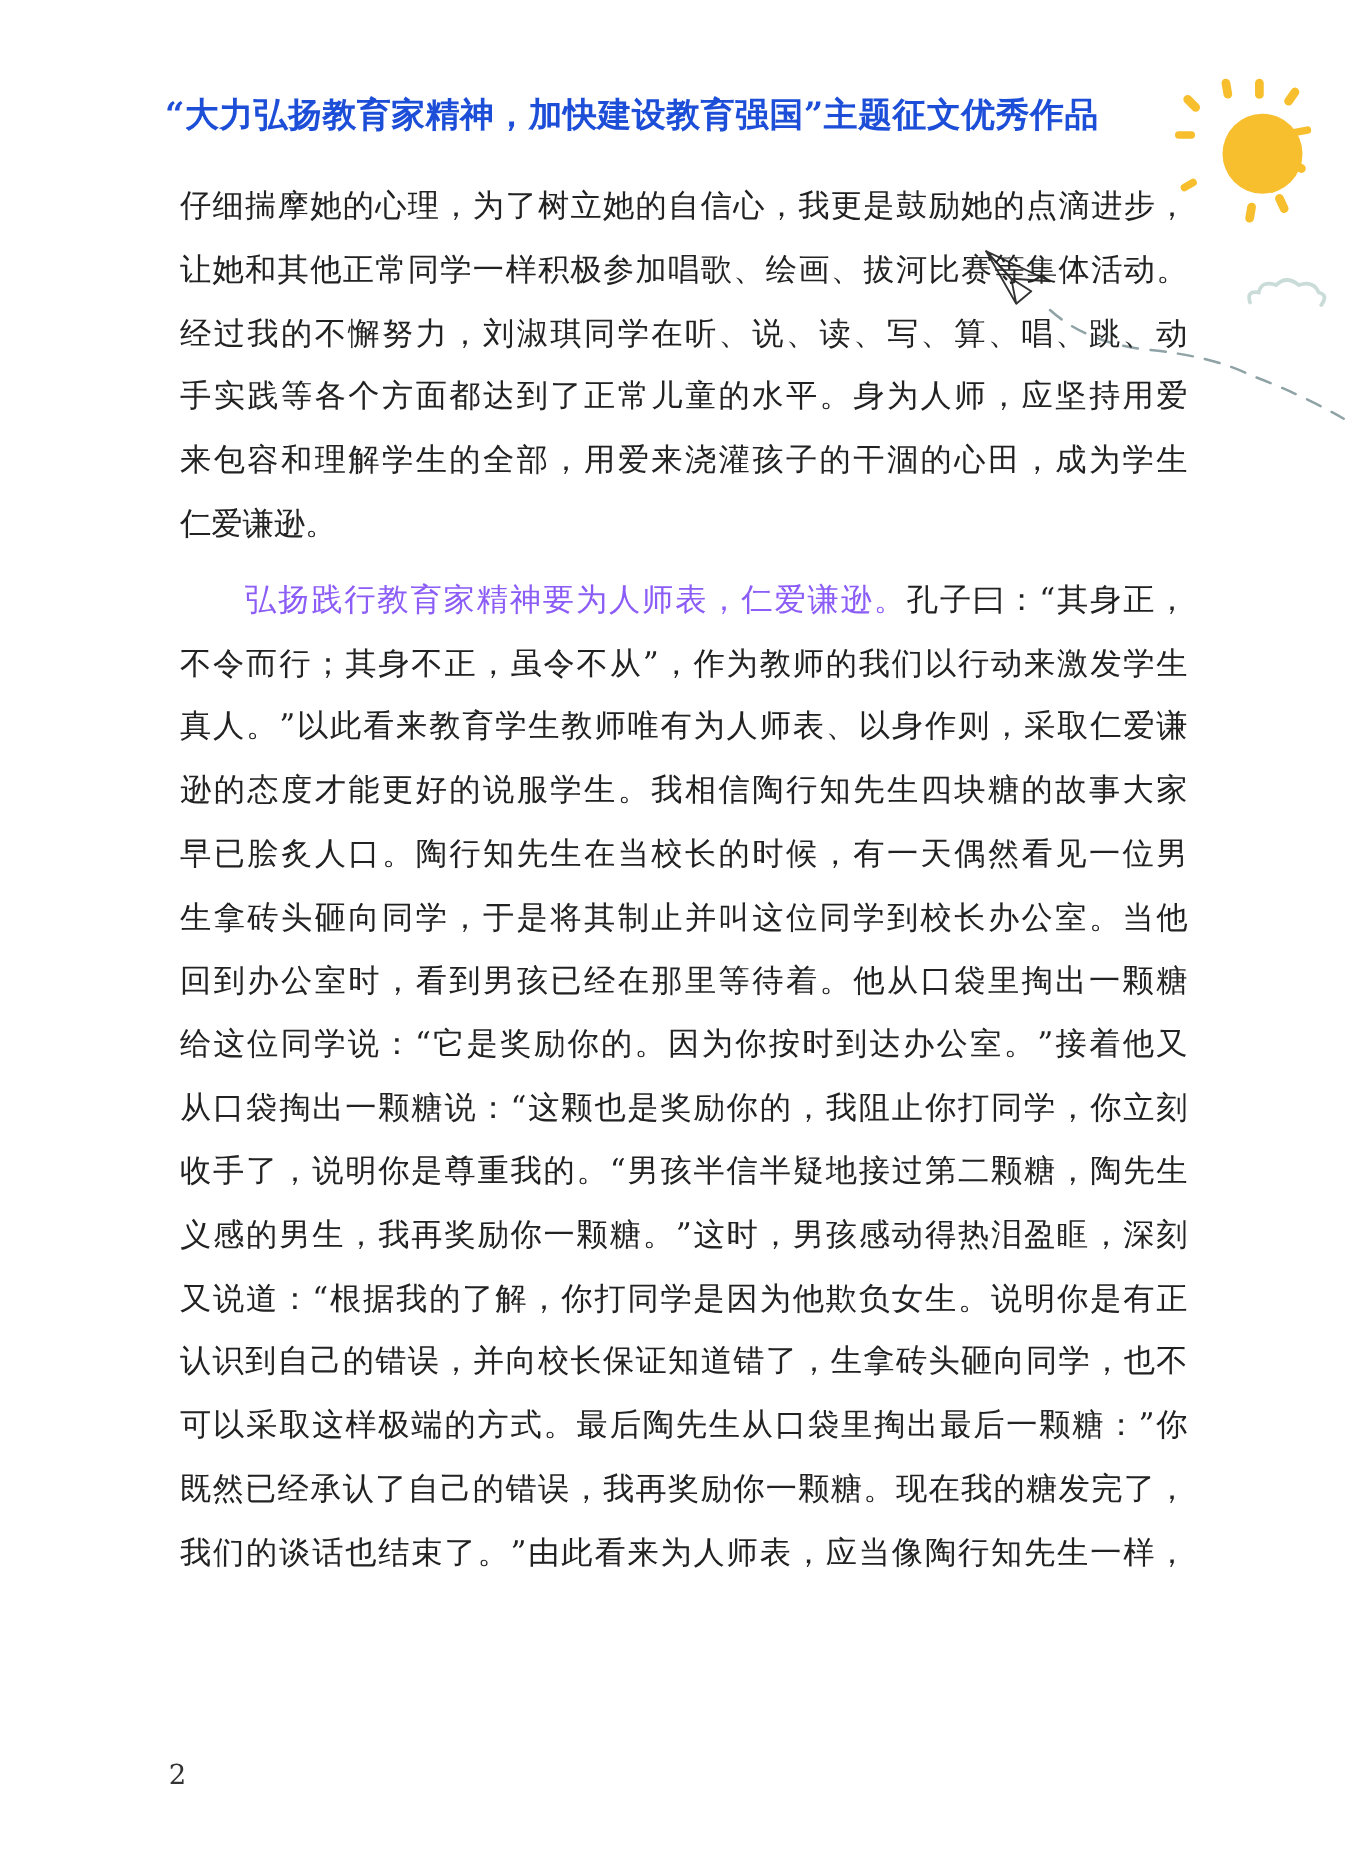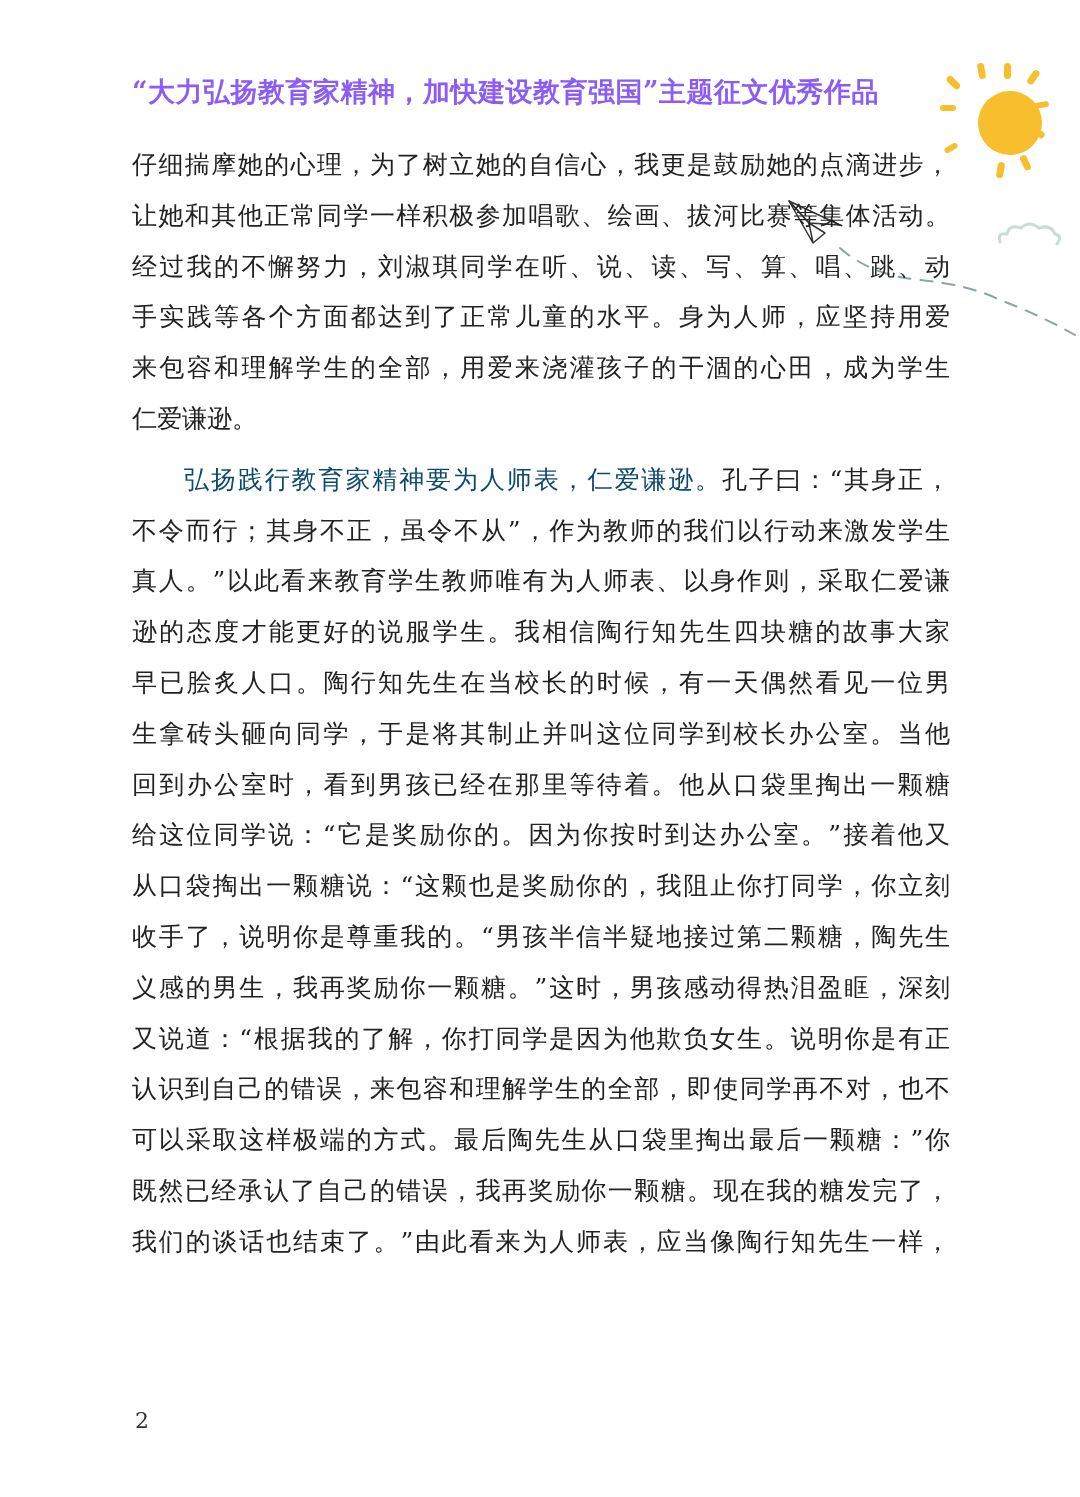--- a/index.html
+++ b/index.html
@@ -1,33 +1,33 @@
 <!DOCTYPE html>
 <html><head>
   <meta charset="utf-8">
   <style>
     html, body { margin: 0; padding: 0; background: #ffffff; }
     body { width: 1080px; height: 1497px; position: relative; overflow: hidden; }
     .page { position: absolute; left: 0; top: 0; width: 1080px; height: 1497px; background: #ffffff; }
     .title {
       position: absolute; left: 132px; top: 74px; width: 820px;
       font-family: "DejaVu Serif", "Liberation Serif", serif;
-      font-weight: bold; font-size: 27px; color: #8b5cf6; letter-spacing: 0.5px;
+      font-weight: bold; font-size: 27px; color: #1d4ed8; letter-spacing: 0.5px;
       white-space: nowrap;
     }
     .body-text {
       position: absolute; left: 132px; top: 140px; width: 818px;
       font-family: "DejaVu Serif", "Liberation Serif", serif;
       font-size: 25px; color: #222222;
     }
-    .line { height: 50.8px; line-height: 50.8px; white-space: nowrap; text-align: justify; text-align-last: justify; }
+    .line { height: 50.8px; line-height: 50.8px; white-space: nowrap; text-align: justify; text-align-last: justify; margin-left: 12px; }
     .line.last { text-align-last: left; }
     .line.indent { padding-left: 52px; }
     .para-gap { height: 10px; }
-    .red { color: #0c4a6e; }
+    .red { color: #8b5cf6; }
     .page-number {
       position: absolute; left: 135px; top: 1408px;
       font-family: "DejaVu Serif", "Liberation Serif", serif;
       font-size: 22px; color: #333;
     }
     .deco { position: absolute; }
   </style>
 </head>
 <body>
 
@@ -83,21 +83,21 @@
       <div class="line">真人。”以此看来教育学生教师唯有为人师表、以身作则，采取仁爱谦</div>
       <div class="line">逊的态度才能更好的说服学生。我相信陶行知先生四块糖的故事大家</div>
       <div class="line">早已脍炙人口。陶行知先生在当校长的时候，有一天偶然看见一位男</div>
       <div class="line">生拿砖头砸向同学，于是将其制止并叫这位同学到校长办公室。当他</div>
       <div class="line">回到办公室时，看到男孩已经在那里等待着。他从口袋里掏出一颗糖</div>
       <div class="line">给这位同学说：“它是奖励你的。因为你按时到达办公室。”接着他又</div>
       <div class="line">从口袋掏出一颗糖说：“这颗也是奖励你的，我阻止你打同学，你立刻</div>
       <div class="line">收手了，说明你是尊重我的。“男孩半信半疑地接过第二颗糖，陶先生</div>
       <div class="line">义感的男生，我再奖励你一颗糖。”这时，男孩感动得热泪盈眶，深刻</div>
       <div class="line">又说道：“根据我的了解，你打同学是因为他欺负女生。说明你是有正</div>
-      <div class="line">认识到自己的错误，来包容和理解学生的全部，即使同学再不对，也不</div>
+      <div class="line">认识到自己的错误，并向校长保证知道错了，生拿砖头砸向同学，也不</div>
       <div class="line">可以采取这样极端的方式。最后陶先生从口袋里掏出最后一颗糖：”你</div>
       <div class="line">既然已经承认了自己的错误，我再奖励你一颗糖。现在我的糖发完了，</div>
       <div class="line">我们的谈话也结束了。”由此看来为人师表，应当像陶行知先生一样，</div>
     </div>
   </div>
 
   <div class="page-number">2</div>
 </div>
 
 </body></html>

